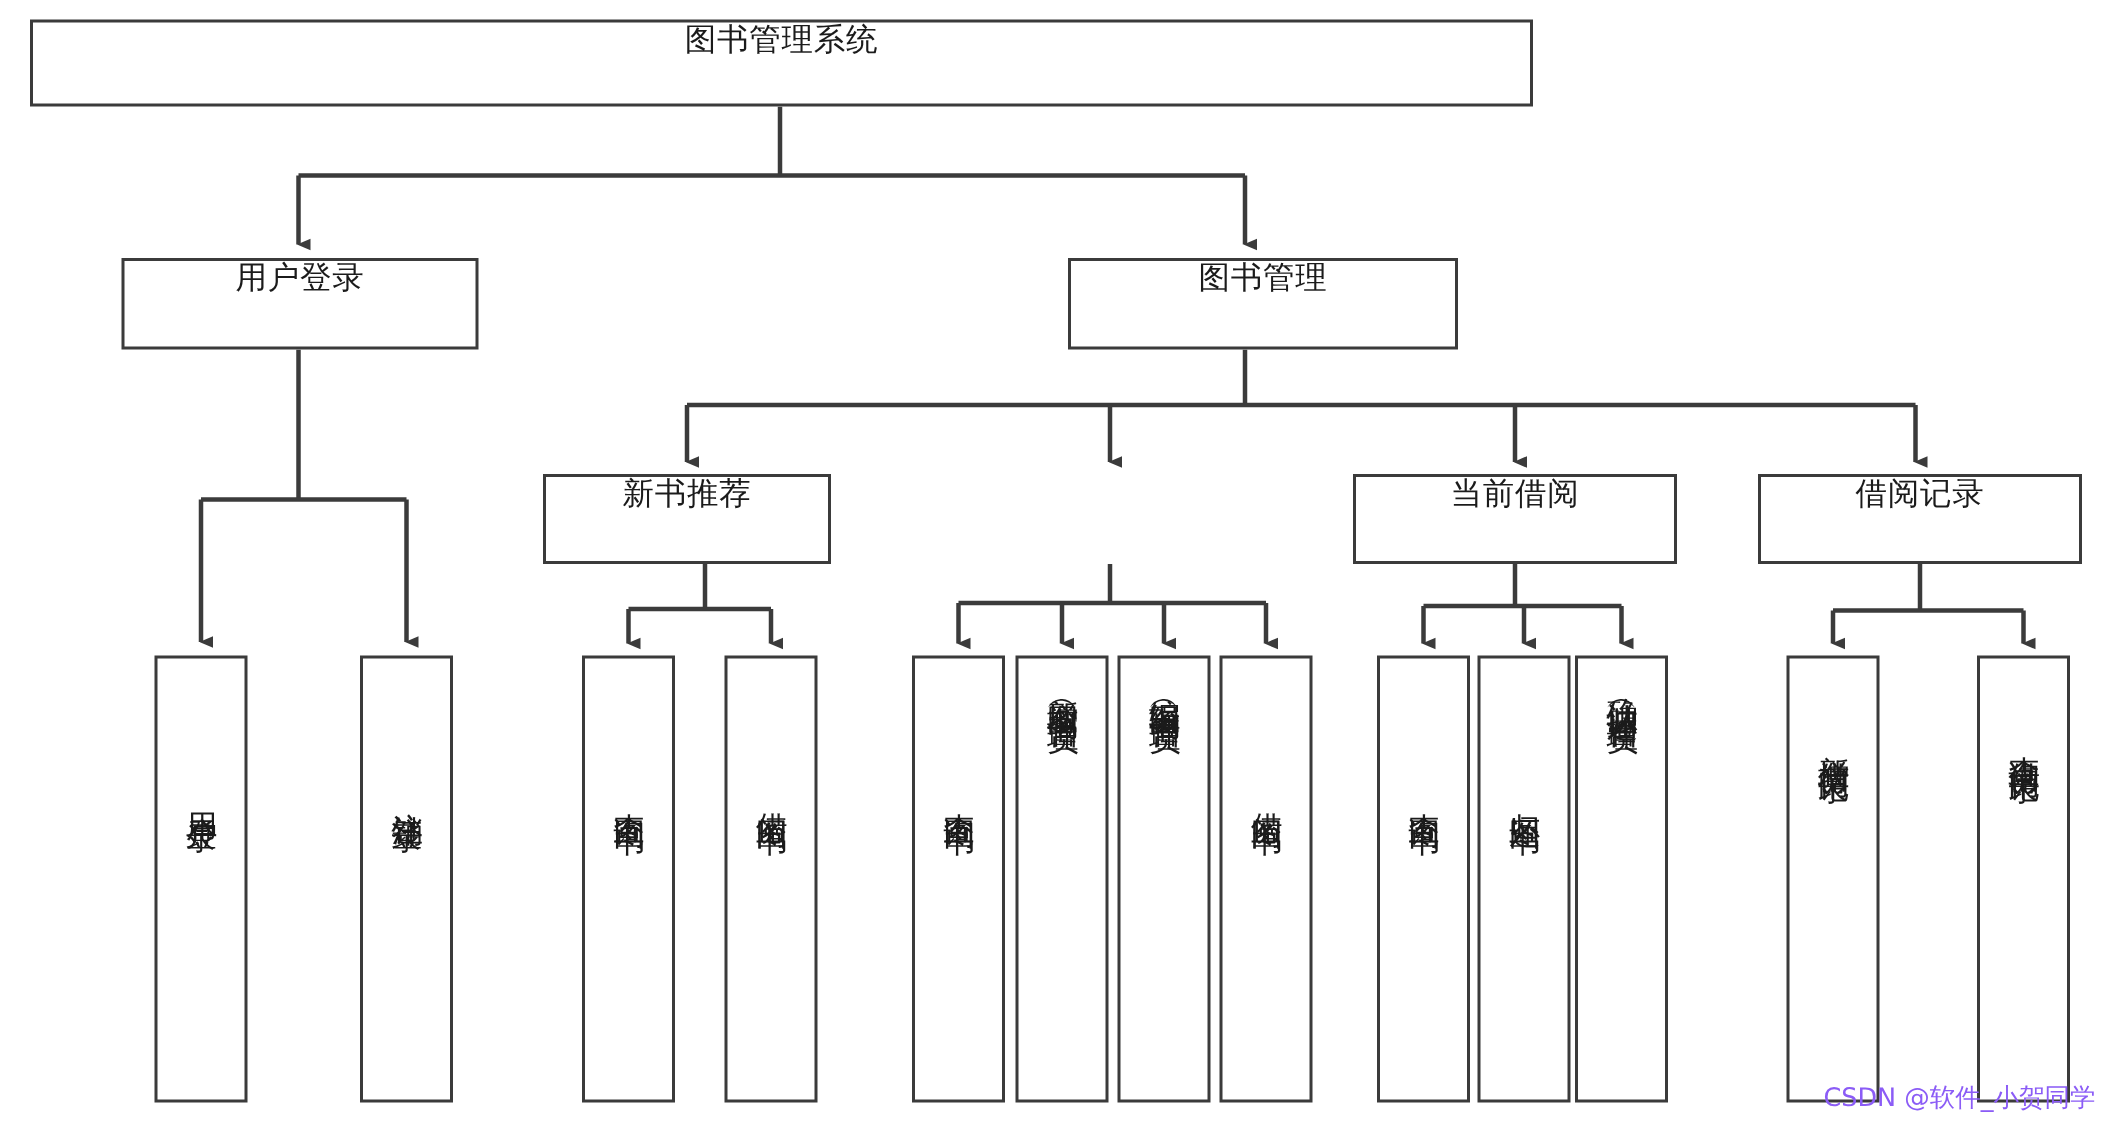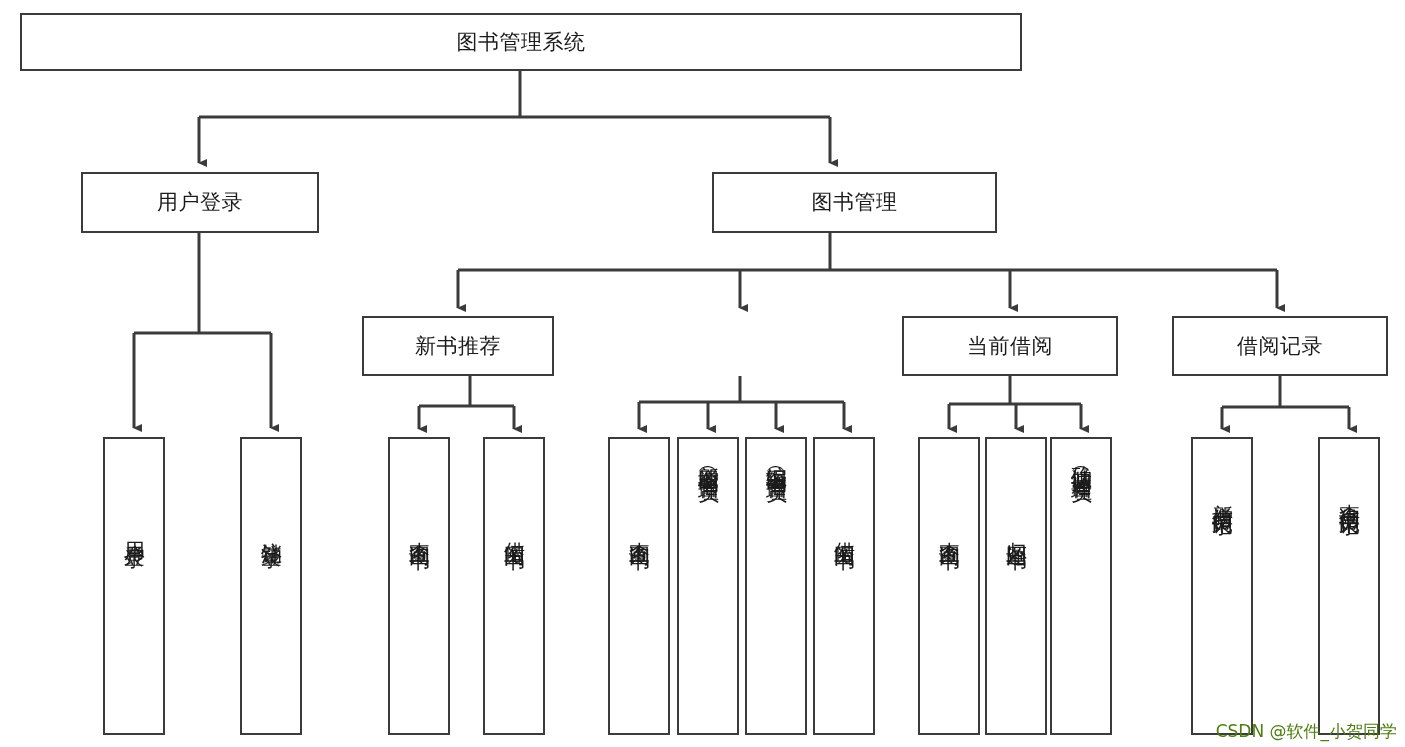--- a/index.html
+++ b/index.html
@@ -26,21 +26,21 @@
     width: 1405px;
     height: 747px;
     pointer-events: none;
   }
   .node {
     position: absolute;
     box-sizing: border-box;
     background: #ffffff;
     border: 2.5px solid #3b3b3b;
     display: flex;
-    align-items: center;
+    align-items: flex-start;
     justify-content: center;
     overflow: hidden;
   }
   .node-label {
     color: #1b1b1b;
     font-size: 21px;
     line-height: 1.06;
     letter-spacing: 0.5px;
     white-space: nowrap;
     text-align: center;
@@ -61,21 +61,21 @@
     line-height: 1.0;
     letter-spacing: 2.5px;
     font-size: 21px;
     white-space: nowrap;
   }
   .watermark {
     position: absolute;
     right: 8px;
     bottom: 4px;
     font-size: 17px;
-    color: #4d7c0f;
+    color: #8b5cf6;
     white-space: nowrap;
     font-family: "DejaVu Sans", "Liberation Sans", sans-serif;
   }
 </style>
 </head>
 <body>
 
 <div id="diagram-root">
 
   <svg class="connectors" viewBox="0 0 1405 747" xmlns="http://www.w3.org/2000/svg">
@@ -130,21 +130,21 @@
     </g>
   </svg>
 
   <div class="node horizontal" style="left:20px; top:13px; width:1002px; height:58px;">
     <span class="node-label">图书管理系统</span>
   </div>
 
   <div class="node horizontal" style="left:81px; top:172px; width:238px; height:61px;">
     <span class="node-label">用户登录</span>
   </div>
-  <div class="node horizontal" style="left:712px; top:172px; width:285px; height:61px;">
+  <div class="node horizontal" style="left:712px; top:172px; width:260px; height:61px;">
     <span class="node-label">图书管理</span>
   </div>
 
   <div class="node horizontal" style="left:362px; top:316px; width:192px; height:60px;">
     <span class="node-label">新书推荐</span>
   </div>
   <div class="node horizontal" style="left:902px; top:316px; width:216px; height:60px;">
     <span class="node-label">当前借阅</span>
   </div>
   <div class="node horizontal" style="left:1172px; top:316px; width:216px; height:60px;">

